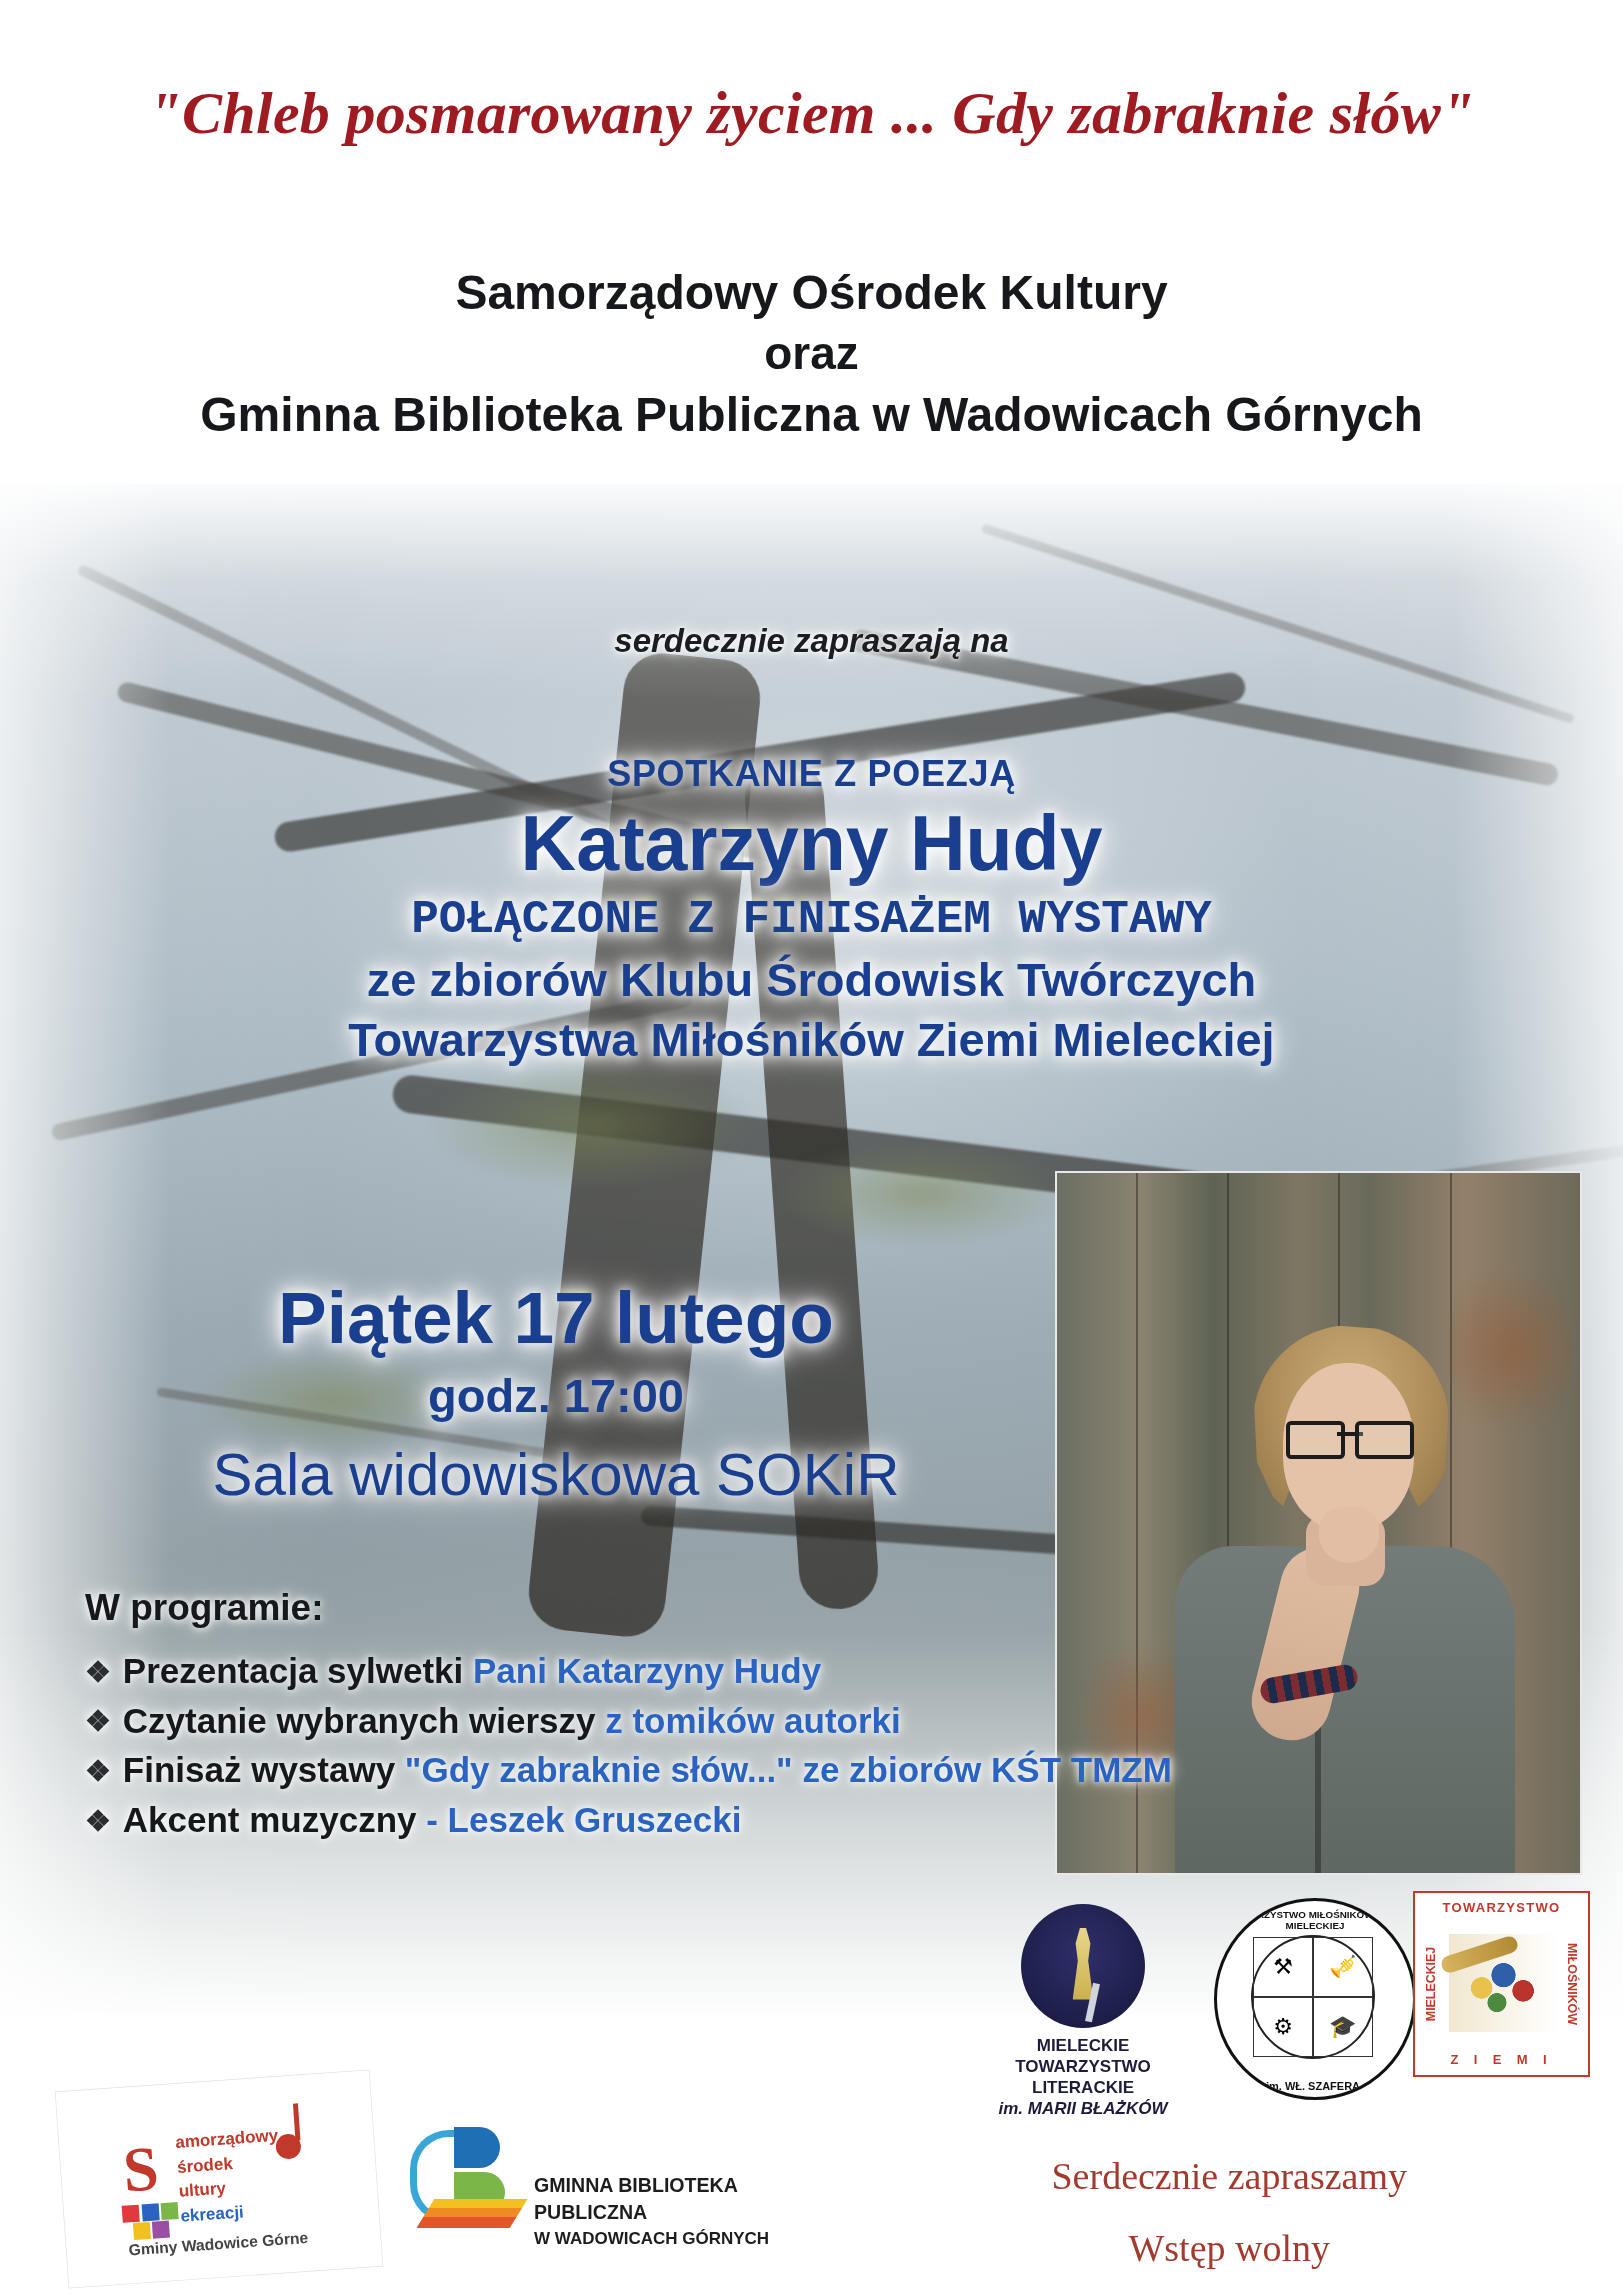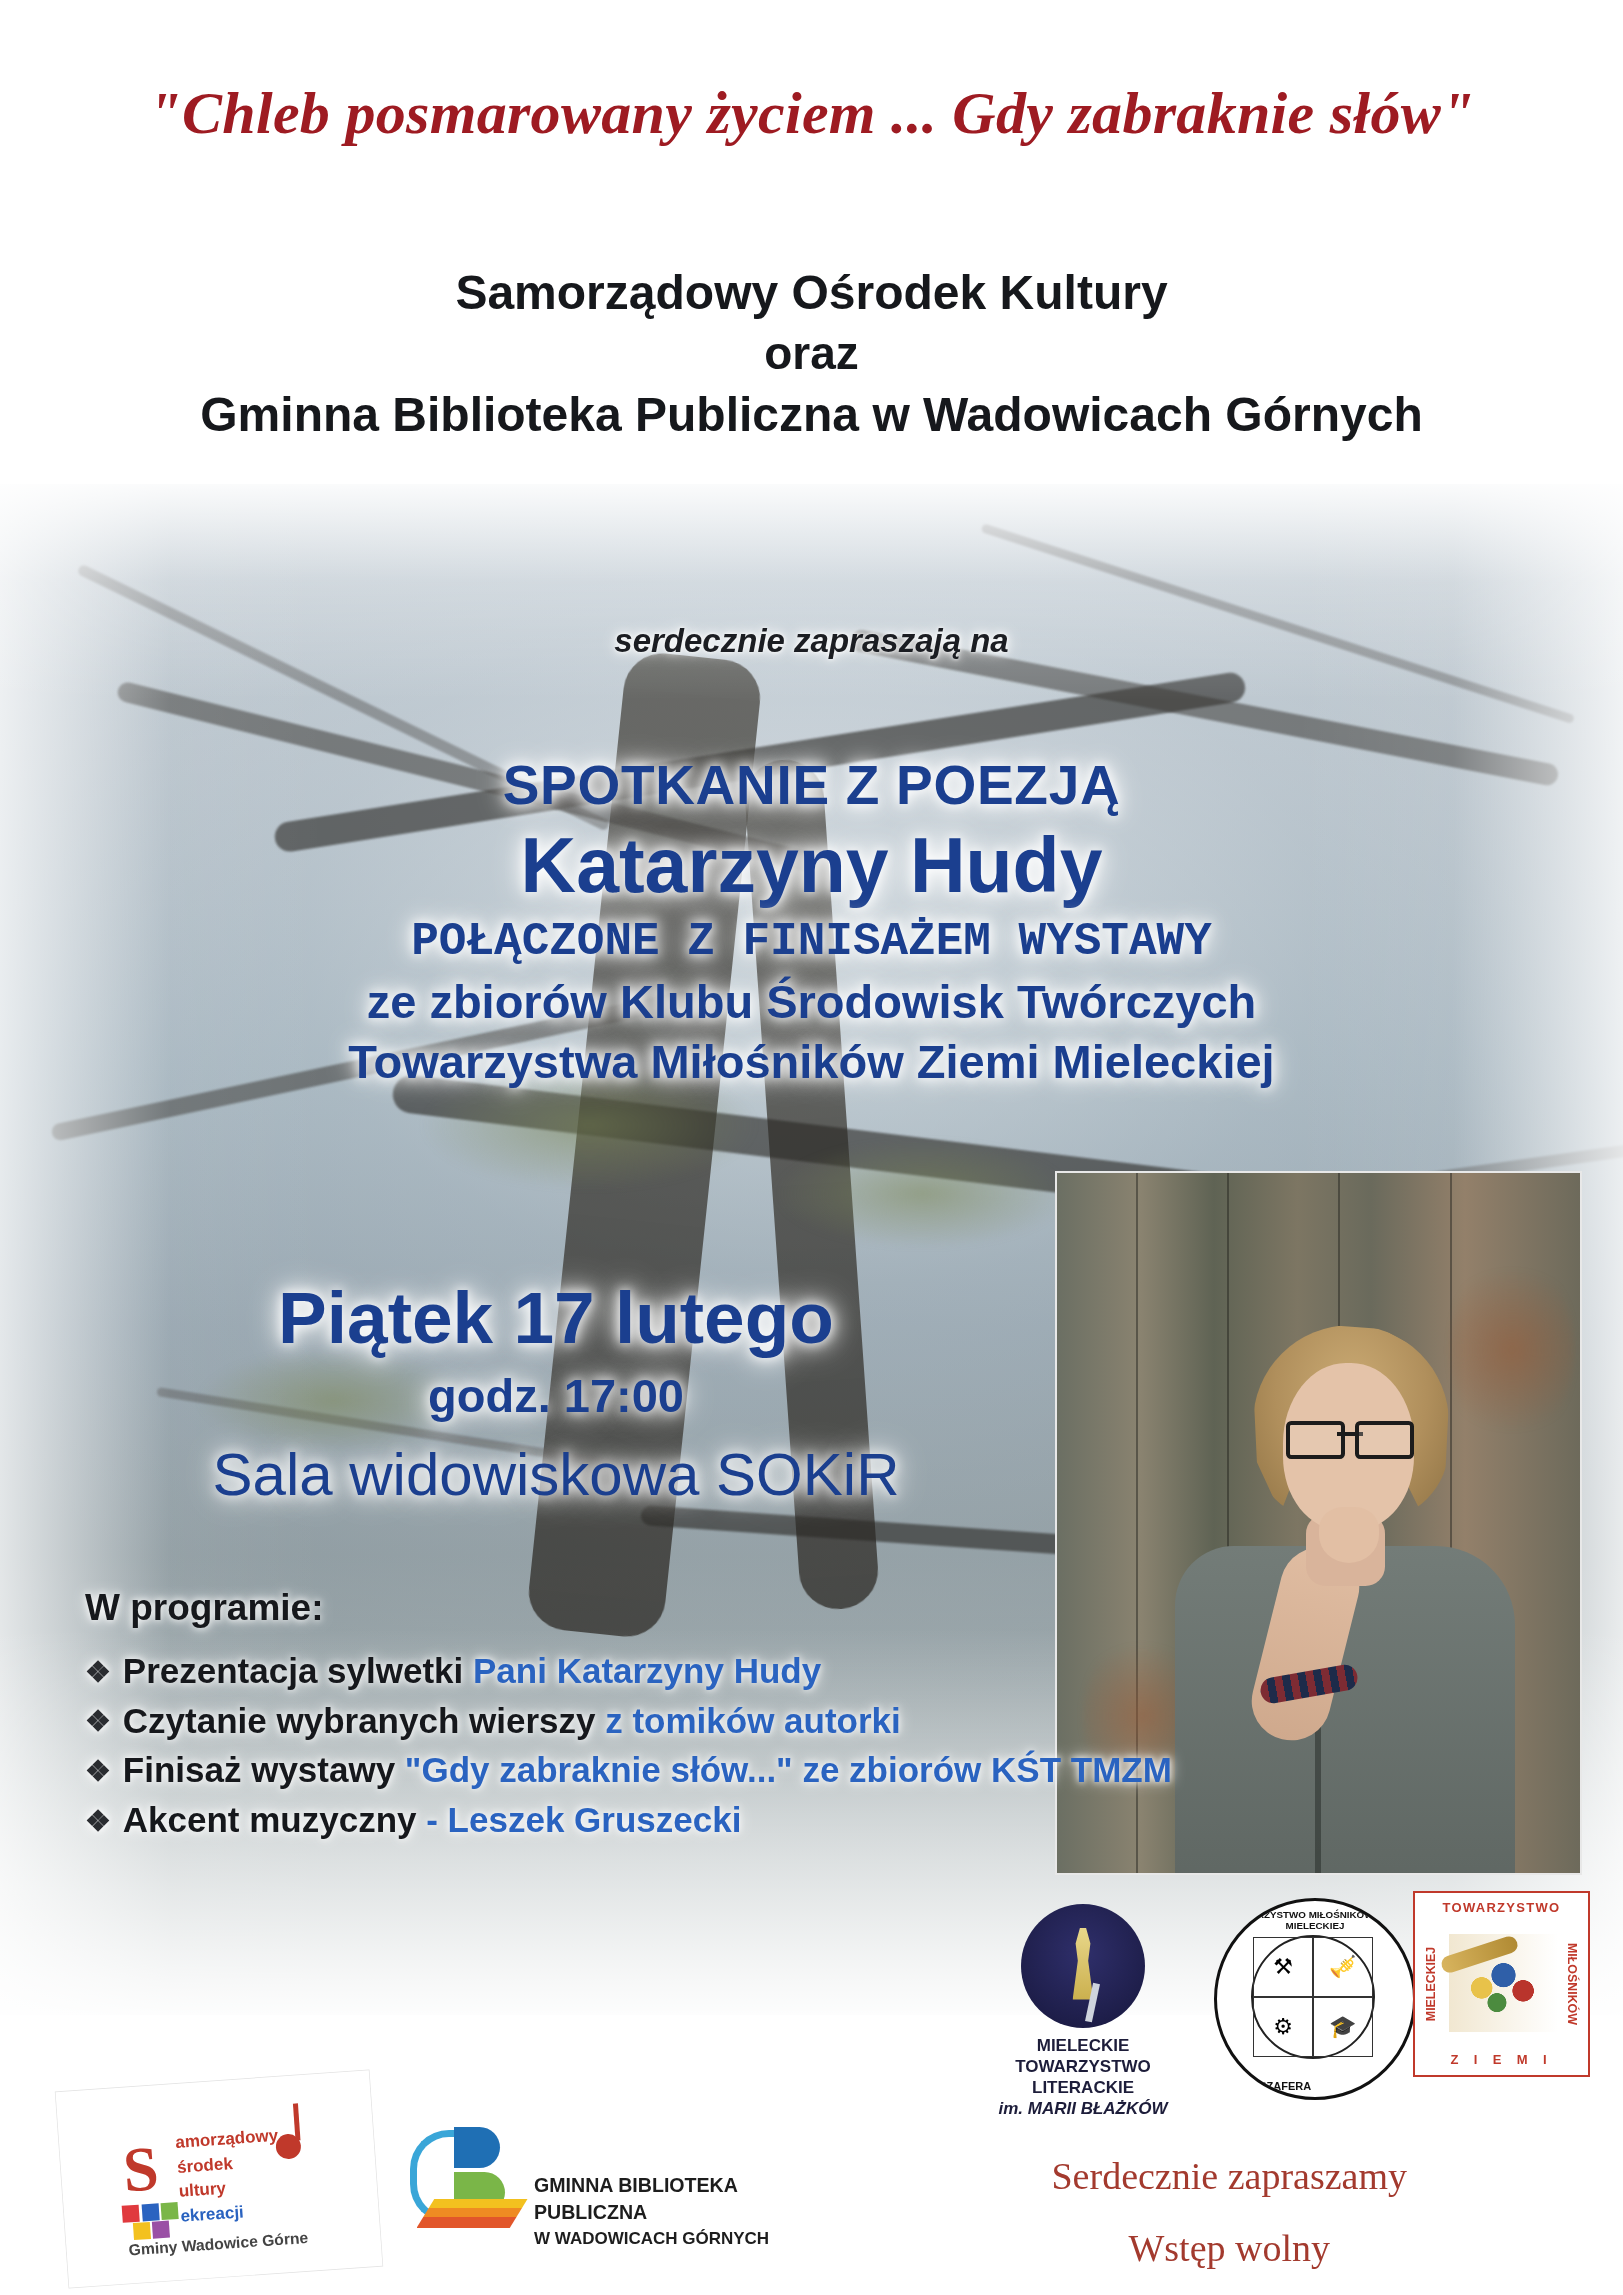--- a/index.html
+++ b/index.html
@@ -104,21 +104,21 @@
   }
 
   .main-block {
     position: absolute;
     left: 0; right: 0;
     top: 753px;
     text-align: center;
     color: #1b3f8f;
   }
   .main-block .l1 {
-    font-size: 55px; font-weight: bold; letter-spacing: 0.7px;
+    font-size: 36px; font-weight: bold; letter-spacing: 0.7px;
     text-shadow: 0 0 10.5px #fff, 0 0 19.6px #fff, 0 0 30px #fff;
   }
   .main-block .l2 {
     font-size: 77px; font-weight: bold; margin-top: 3.9px;
     text-shadow: 0 0 10.5px #fff, 0 0 21px #fff, 0 0 34px #fff;
   }
   .main-block .l3 {
     font-size: 46px; font-weight: bold; margin-top: 6.5px;
     text-shadow: 0 0 10.5px #fff, 0 0 19.6px #fff, 0 0 30px #fff;
     font-family: Liberation Mono, monospace;
@@ -301,21 +301,21 @@
     position: absolute; left: 34px; top: 34px; width: 120px; height: 120px;
     border-radius: 50%; background: #fff; border: 2px solid #222;
     display: grid; grid-template-columns: 1fr 1fr; grid-template-rows: 1fr 1fr;
   }
   .logo-tmzm .q { border: 0.7px solid #333; position: relative; }
   .logo-tmzm .q span {
     position: absolute; left: 50%; top: 50%; transform: translate(-50%,-50%);
     font-size: 22px;
   }
   .logo-tmzm .bottom-text {
-    position: absolute; left: 0; right: 4px; bottom: 5.2px; text-align: left;
+    position: absolute; left: 0; right: 4px; bottom: 5.2px; text-align: center;
     font-size: 11px; font-weight: bold; color: #111;
   }
 
   .logo-tmz-sq {
     position: absolute;
     left: 1413px; top: 1891px;
     width: 177px; height: 186px;
     background: #ffffff;
     border: 2.6px solid #c0392b;
     box-sizing: border-box;

